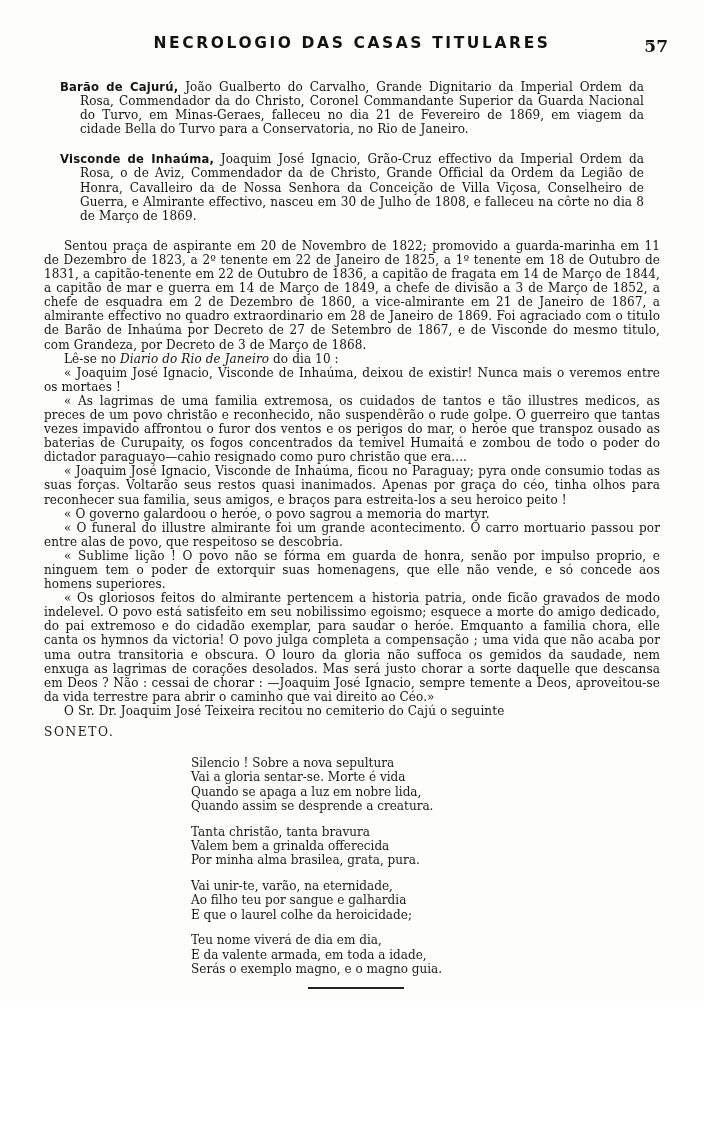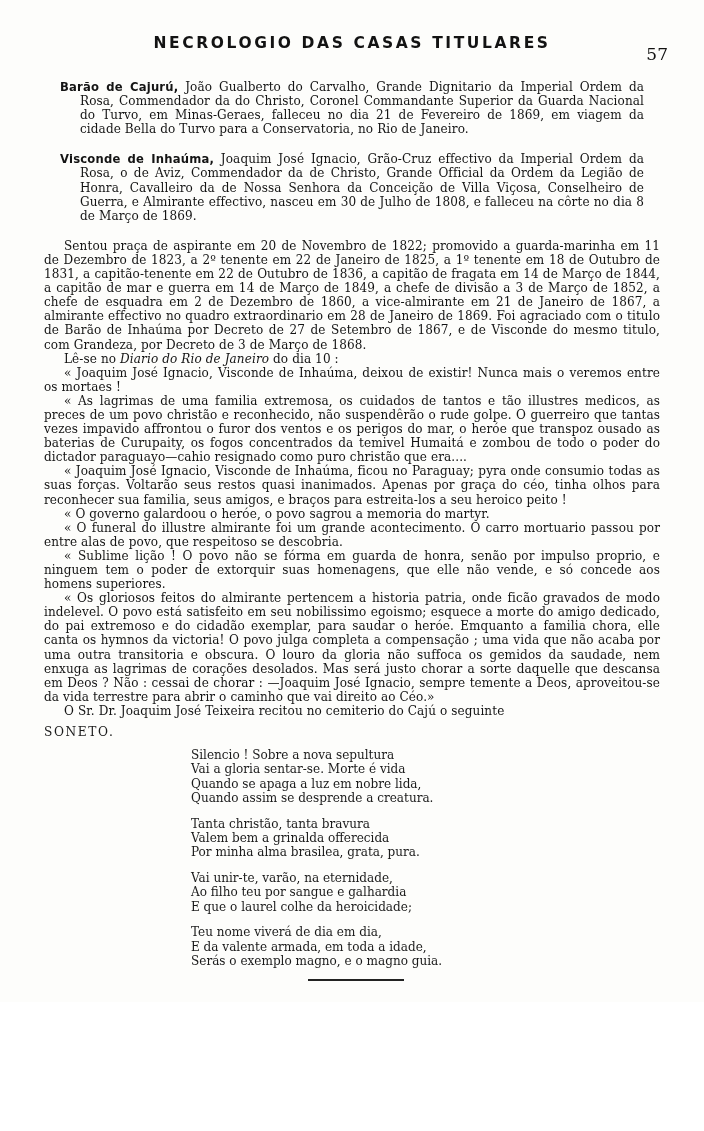--- a/index.html
+++ b/index.html
@@ -32,24 +32,24 @@
     font-weight: bold;
     font-size: 15.5px;
     letter-spacing: 2.6px;
     text-align: center;
     width: 100%;
     color: #131313;
   }
   .header-folio {
     position: absolute;
     right: -8px;
-    top: 10px;
+    top: 2px;
     font-family: "DejaVu Serif", serif;
     font-size: 17px;
-    font-weight: normal;
+    font-weight: bold;
     color: #111;
   }
   .body-text {
     font-size: 12.05px;
     line-height: 14.1px;
     text-align: justify;
     text-justify: inter-word;
     color: #141414;
     letter-spacing: 0.1px;
   }
@@ -78,21 +78,21 @@
     text-align: justify;
   }
   .soneto-title {
     text-align: left;
     font-size: 12.2px;
     letter-spacing: 1.6px;
     margin-top: 7px;
     margin-bottom: 5px;
   }
   .poem {
-    margin: 9px auto;
+    margin: 17px auto;
     width: 330px;
     padding-left: 8px;
   }
   .stanza {
     margin-bottom: 11px;
   }
   .verse {
     font-size: 12.05px;
     line-height: 14.4px;
     white-space: pre;

